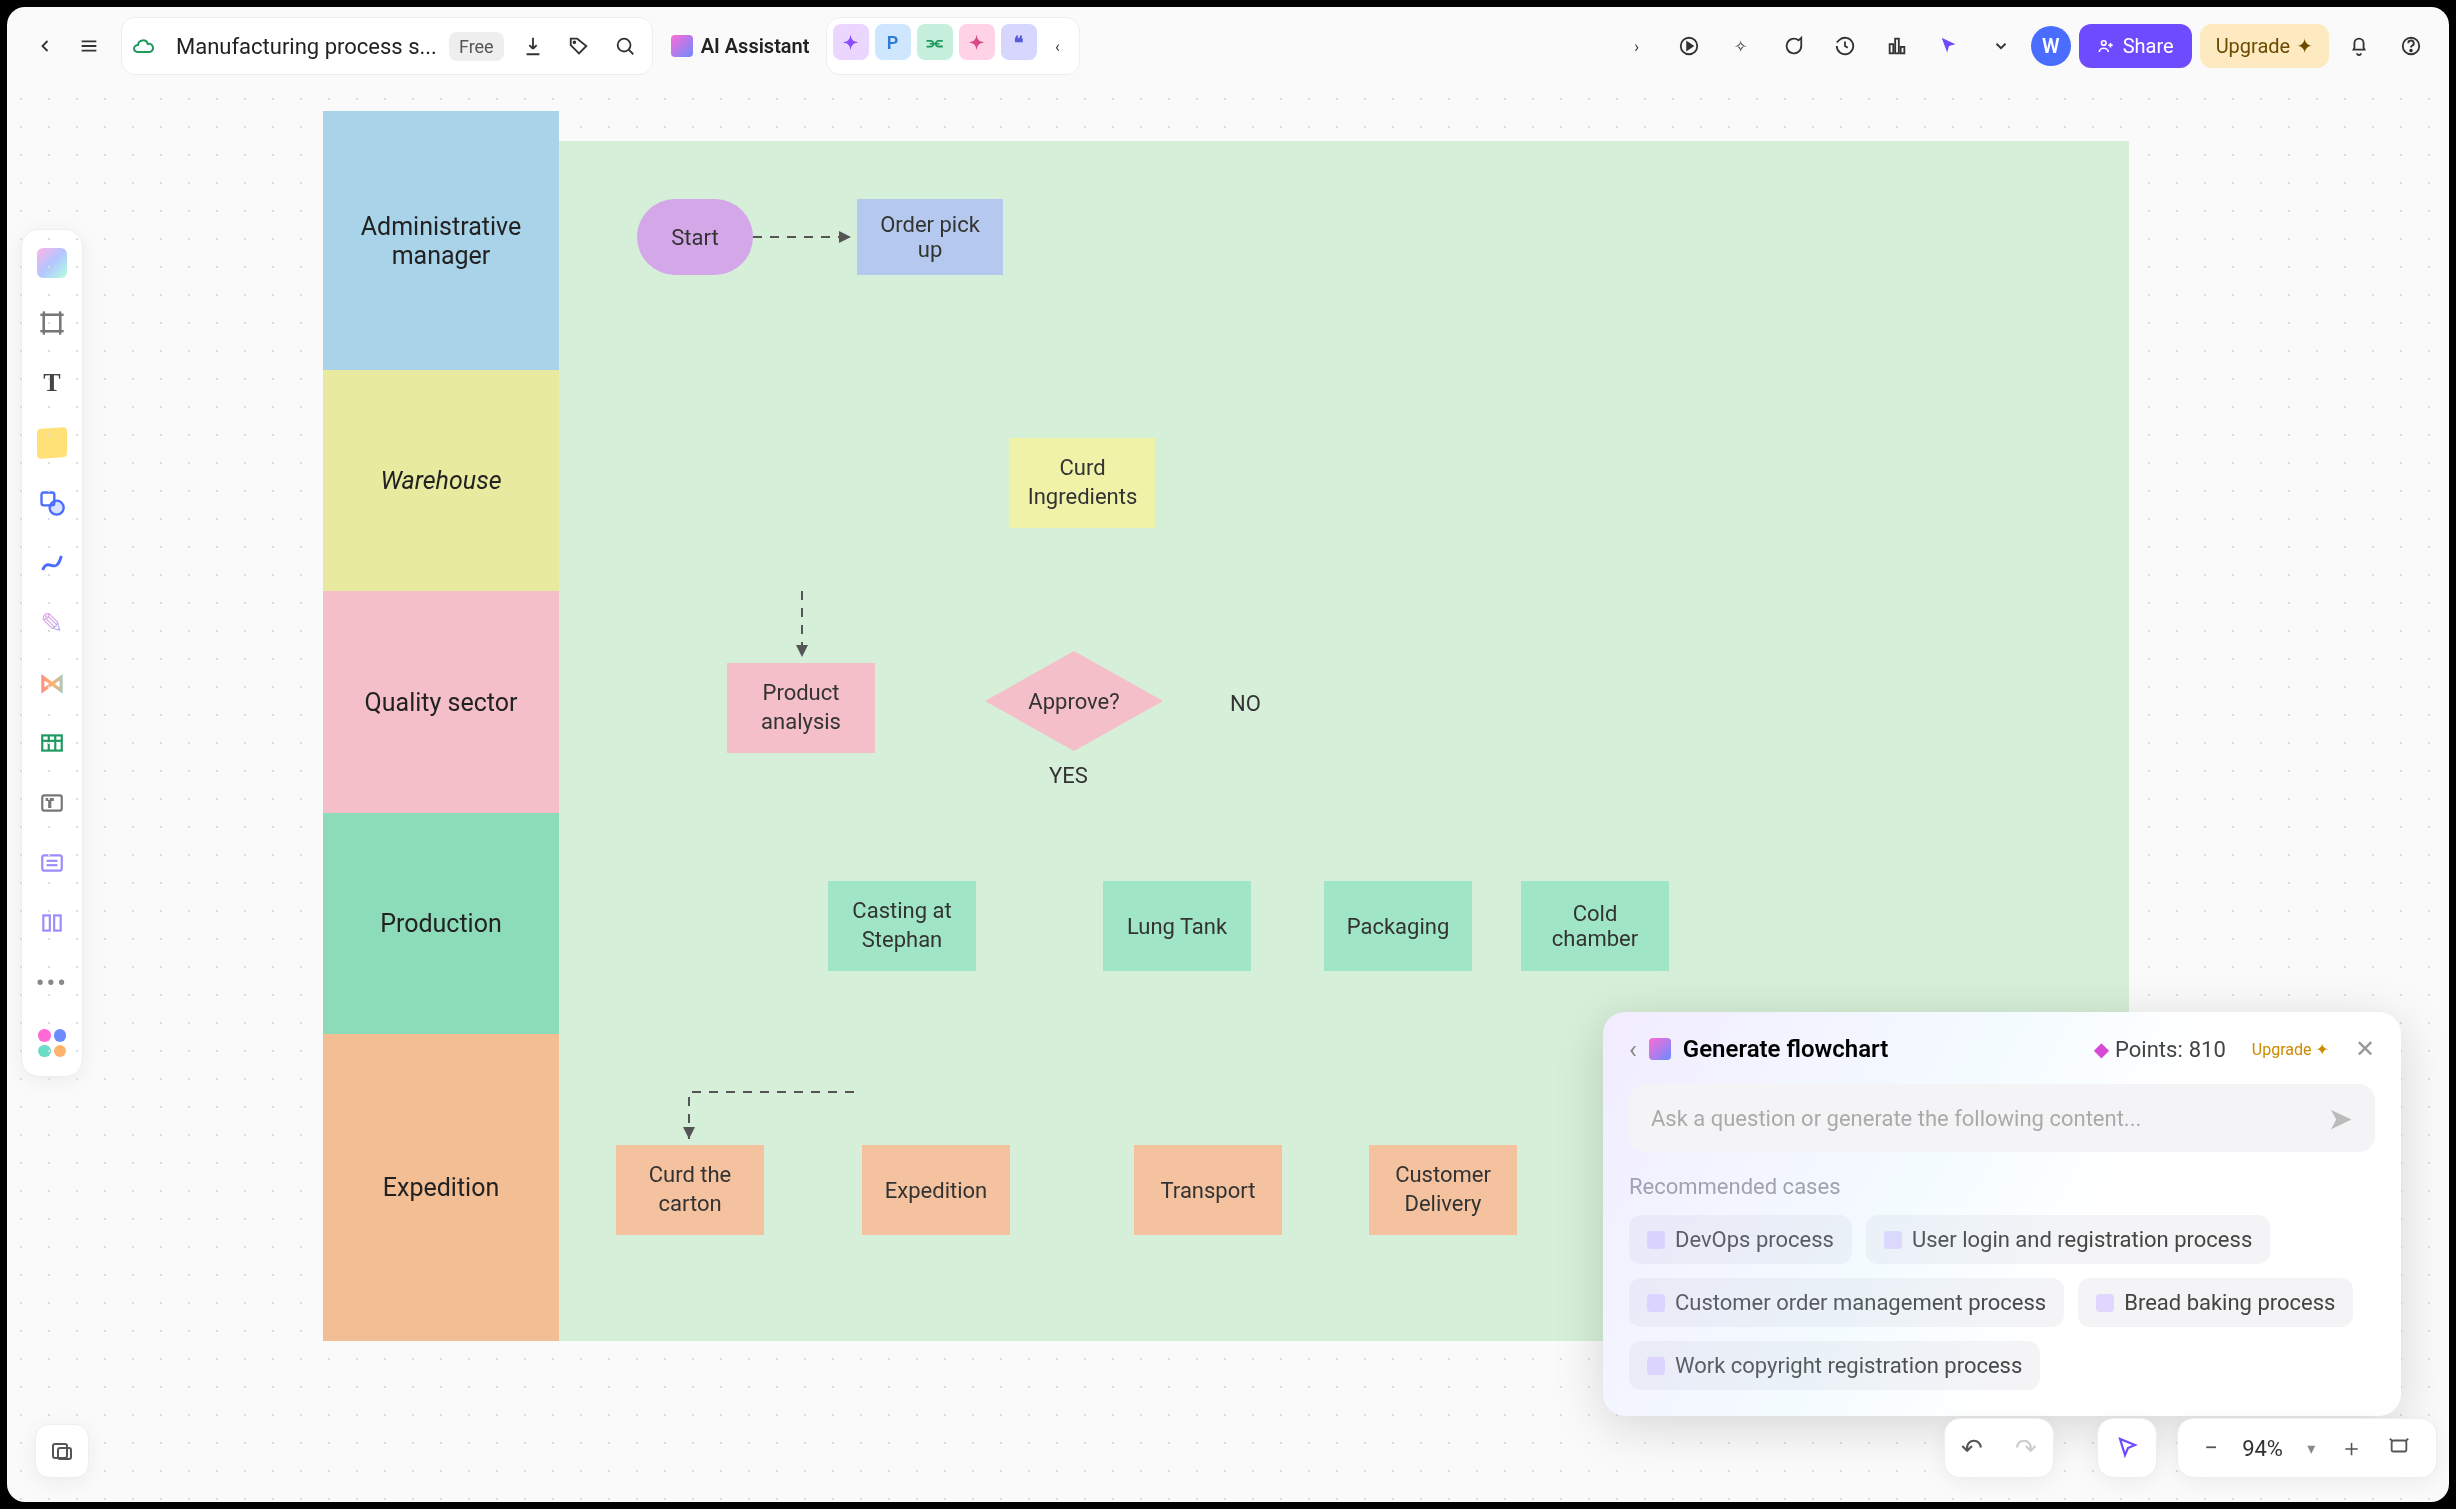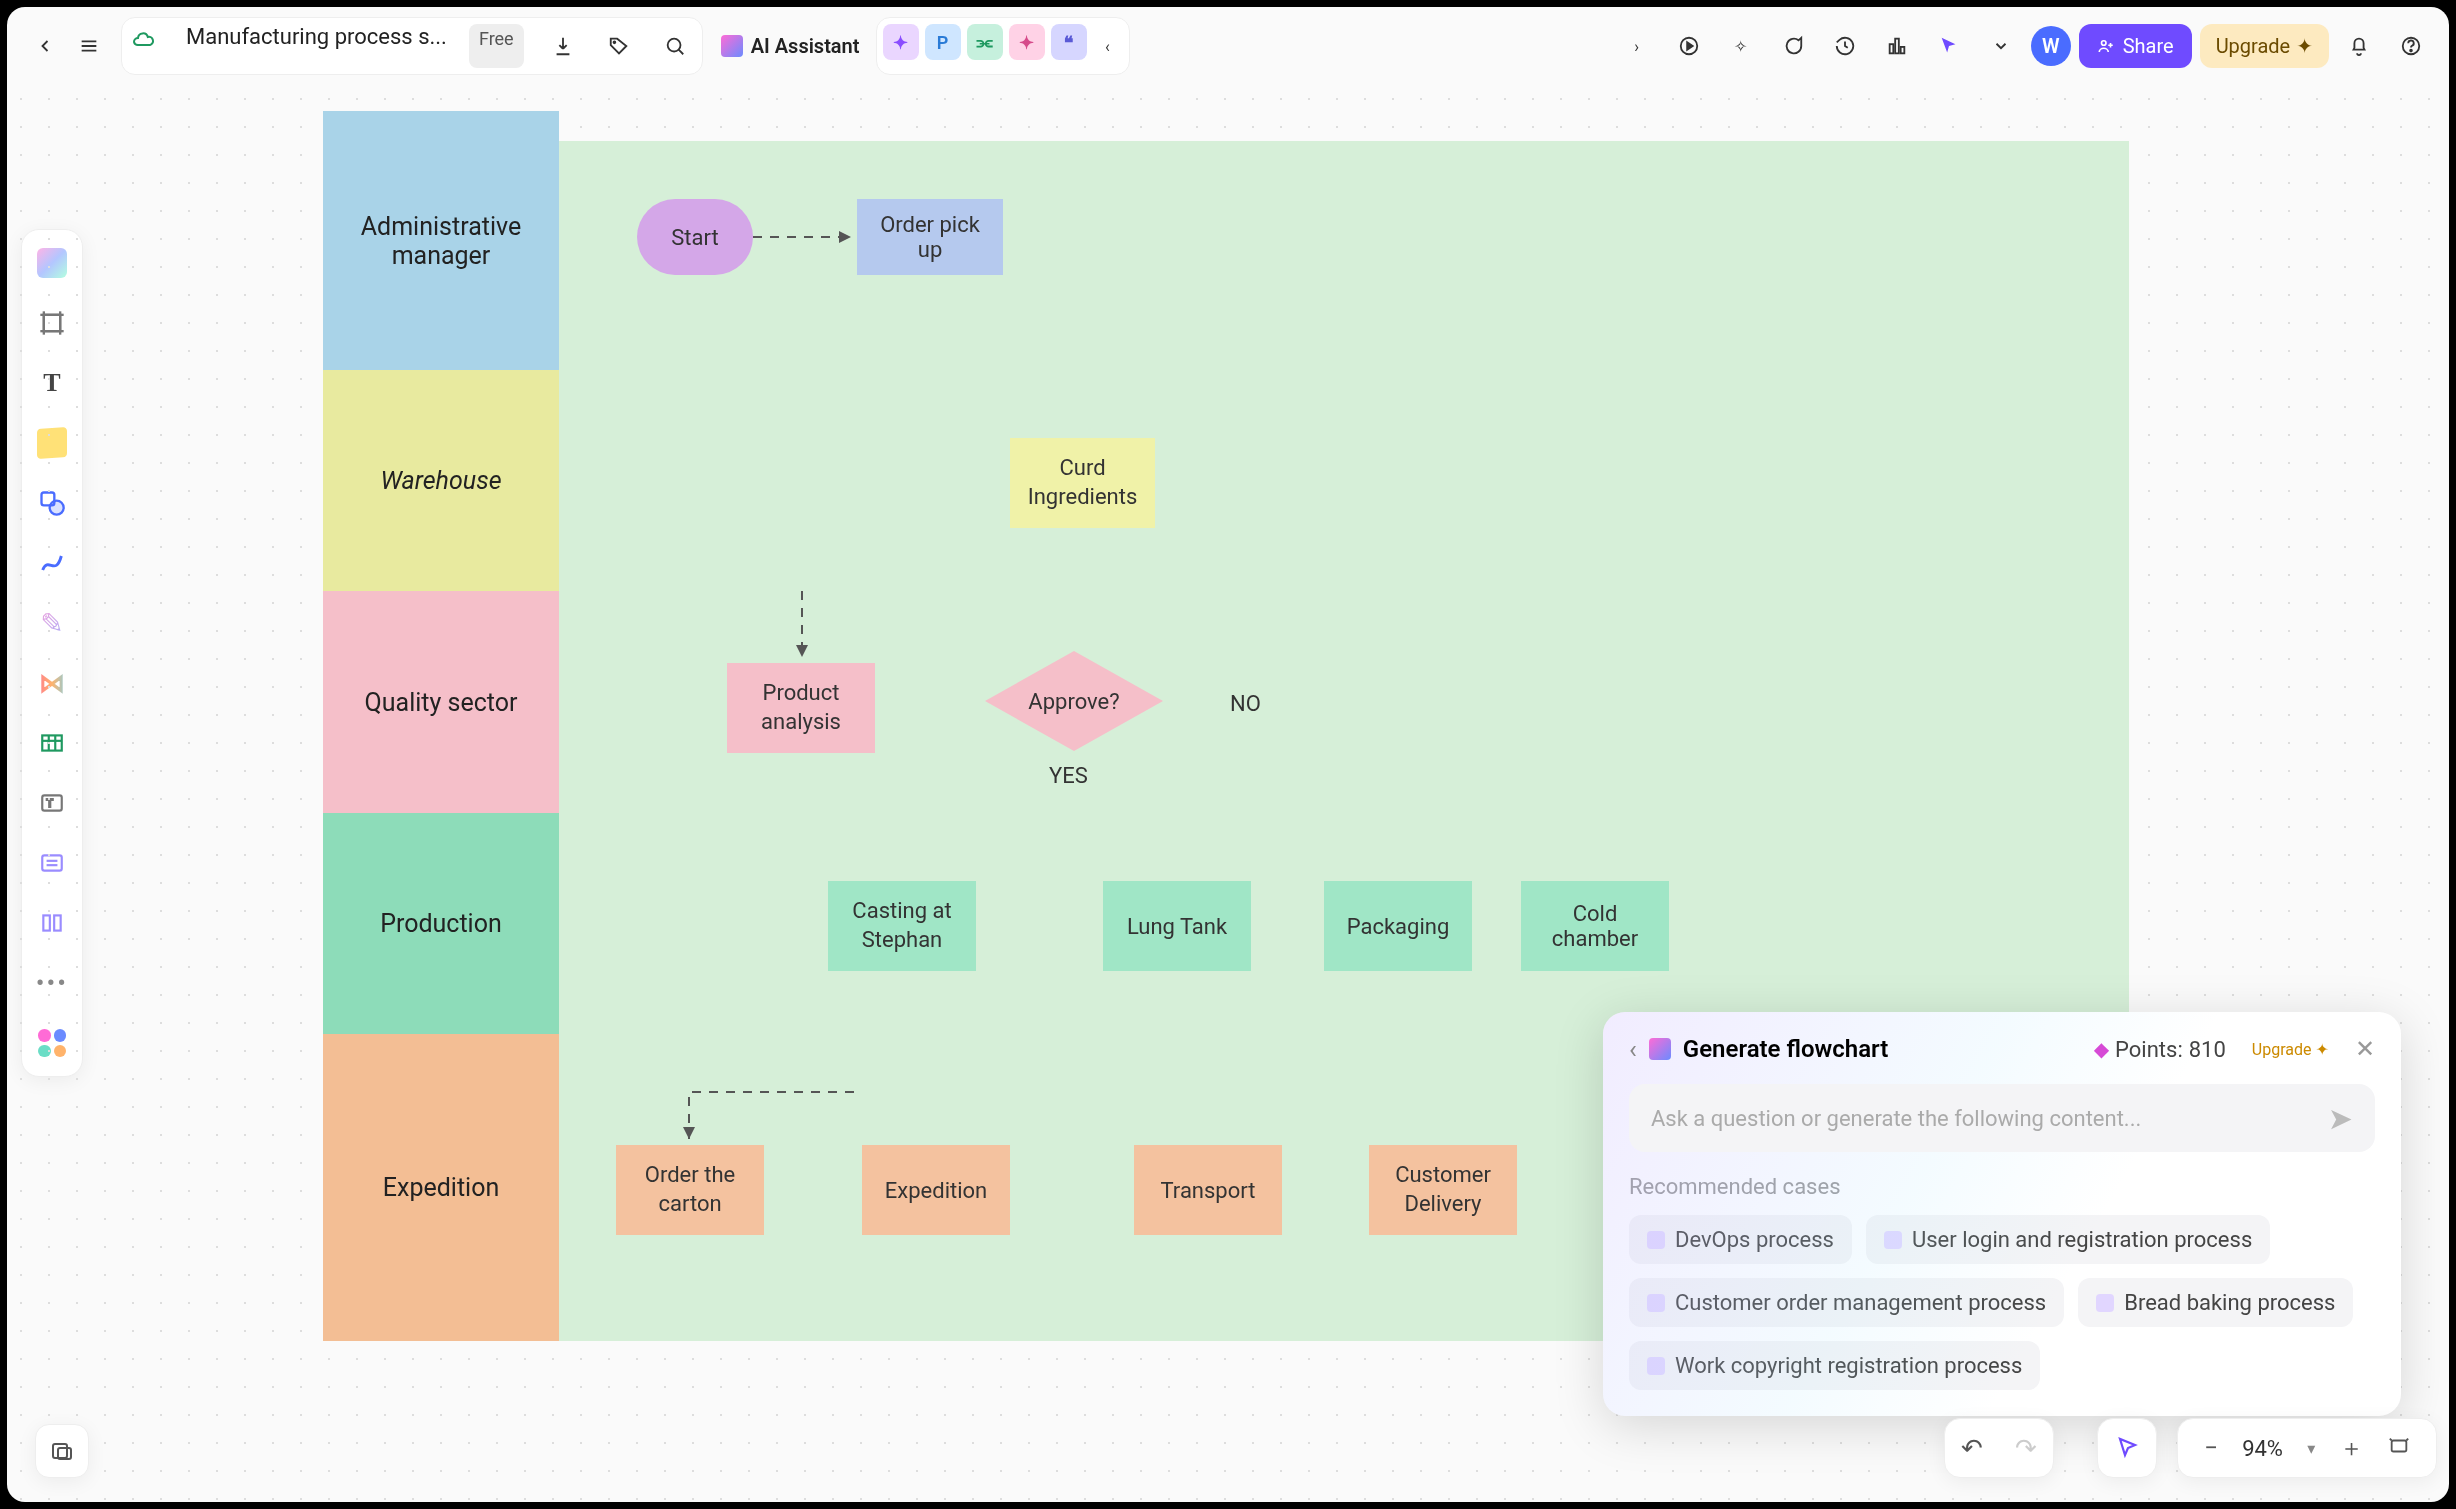--- a/index.html
+++ b/index.html
@@ -2,21 +2,21 @@
 <html><head>
 <meta charset="utf-8">
 <style>
   * { box-sizing: border-box; margin: 0; padding: 0; font-family: -apple-system, BlinkMacSystemFont, "Segoe UI", Roboto, sans-serif; }
   body { background: #000; width: 2456px; height: 1509px; overflow: hidden; position: relative; }
   .app-frame { position: absolute; inset: 7px; background: #fafafa; border-radius: 18px; overflow: hidden; }
 
   
   .topbar { height: 78px; display: flex; align-items: center; padding: 0 16px; }
   .icon-btn { width: 44px; height: 44px; border-radius: 10px; display: flex; align-items: center; justify-content: center; cursor: pointer; color: #333; }
-  .doc-title-group { display: flex; gap: 22px; margin-left: 10px; background:#fff; border:1px solid #eee; border-radius:14px; padding:6px 10px 6px 6px; }
+  .doc-title-group { display: flex; align-items: center; gap: 12px; margin-left: 10px; background:#fff; border:1px solid #eee; border-radius:14px; padding:6px 10px 6px 6px; }
   .doc-title { font-size: 22px; color: #222; max-width: 270px; white-space: nowrap; overflow: hidden; text-overflow: ellipsis; margin-left:6px;}
   .free-badge { background: #eee; color: #555; font-size: 18px; padding: 4px 10px; border-radius: 8px; }
   .ai-assistant { display: flex; align-items: center; gap: 8px; font-size: 20px; font-weight: 600; color: #222; margin-left: 18px; }
   .ai-logo { width:22px; height:22px; background: linear-gradient(135deg,#ff6bd6,#6b8bff); border-radius:4px; }
   .color-tools { display:flex; gap:6px; margin-left:16px; background:#fff; border:1px solid #eee; border-radius:14px; padding:6px;}
   .color-tool { width:36px; height:36px; border-radius:8px; display:flex; align-items:center; justify-content:center; font-size:18px; font-weight:600;}
   .ct-sparkle{background:#ead6ff;color:#8a4dff;}
   .ct-p{background:#cfe6ff;color:#2a7bd6;}
   .ct-c{background:#c6f0dd;color:#1f9960;}
   .ct-r{background:#ffd2e6;color:#d64a8a;}
@@ -356,21 +356,21 @@
             <line class="arrow-line" x1="668" y1="113" x2="759" y2="113"></line>
             <line class="arrow-line" x1="913" y1="113" x2="956" y2="113"></line>
             <line class="arrow-line" x1="1036" y1="158" x2="1036" y2="221" style="marker-end:none"></line>
           </svg>
         </div>
       </div>
 
       <div class="lane l5">
         <div class="lane-label">Expedition</div>
         <div class="lane-body">
-          <div class="node labelcarton">Order the carton</div>
+          <div class="node labelcarton">Curd the carton</div>
           <div class="node expedition">Expedition</div>
           <div class="node transport">Transport</div>
           <div class="node delivery">Customer Delivery</div>
           <svg class="connectors">
             <polyline class="arrow-line" points="1036,0 1036,58 130,58 130,105"></polyline>
             <line class="arrow-line" x1="205" y1="156" x2="297" y2="156"></line>
             <line class="arrow-line" x1="451" y1="156" x2="569" y2="156"></line>
             <polyline class="arrow-line" points="377,201 377,248 1036,248 1036,156 964,156"></polyline>
             <line class="arrow-line" x1="723" y1="156" x2="804" y2="156"></line>
             <line class="arrow-line" x1="958" y1="156" x2="1032" y2="156"></line>

